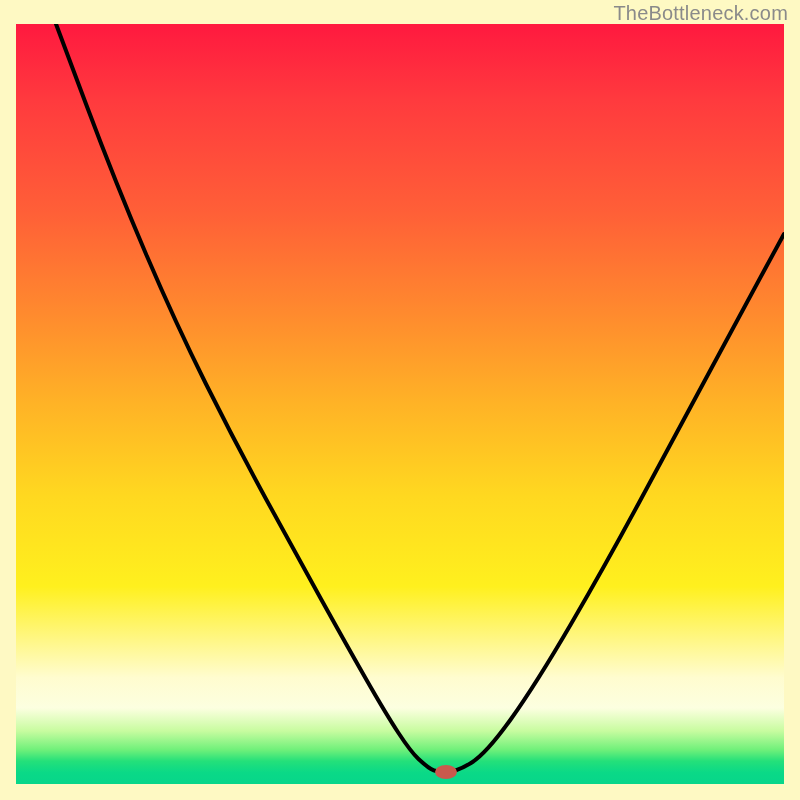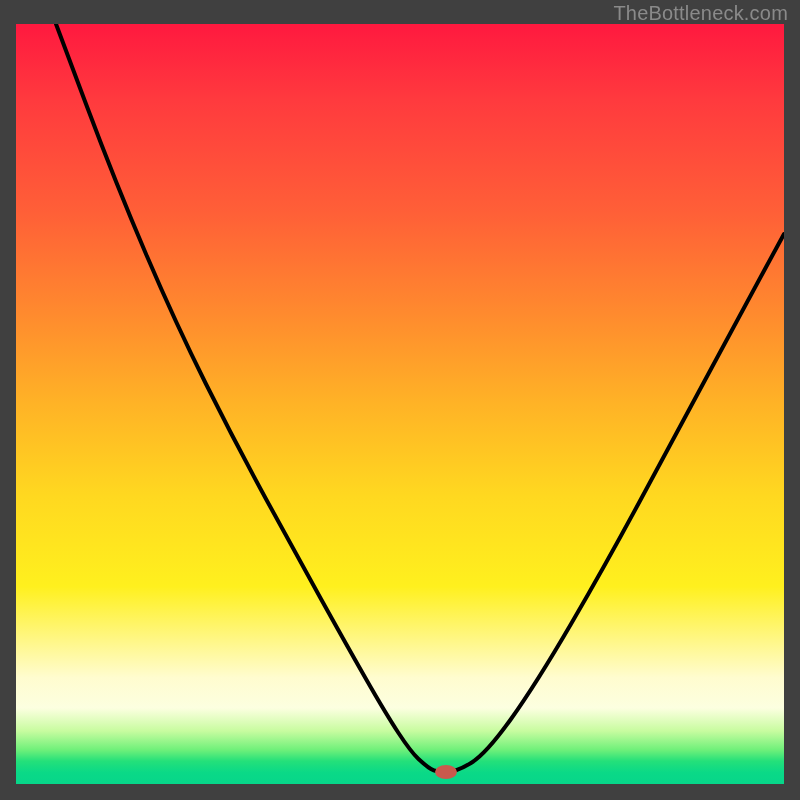--- a/index.html
+++ b/index.html
@@ -8,21 +8,21 @@
     width: 800px;
     height: 800px;
     background: #000;
     font-family: Arial, Helvetica, sans-serif;
     overflow: hidden;
   }
   .frame {
     position: relative;
     width: 800px;
     height: 800px;
-    background: #404040;
+    background: #fef9c3;
   }
   .watermark {
     position: absolute;
     top: 2px;
     right: 12px;
     color: #8a8a8a;
     font-size: 20px;
     font-weight: 500;
     letter-spacing: 0.2px;
     z-index: 5;

